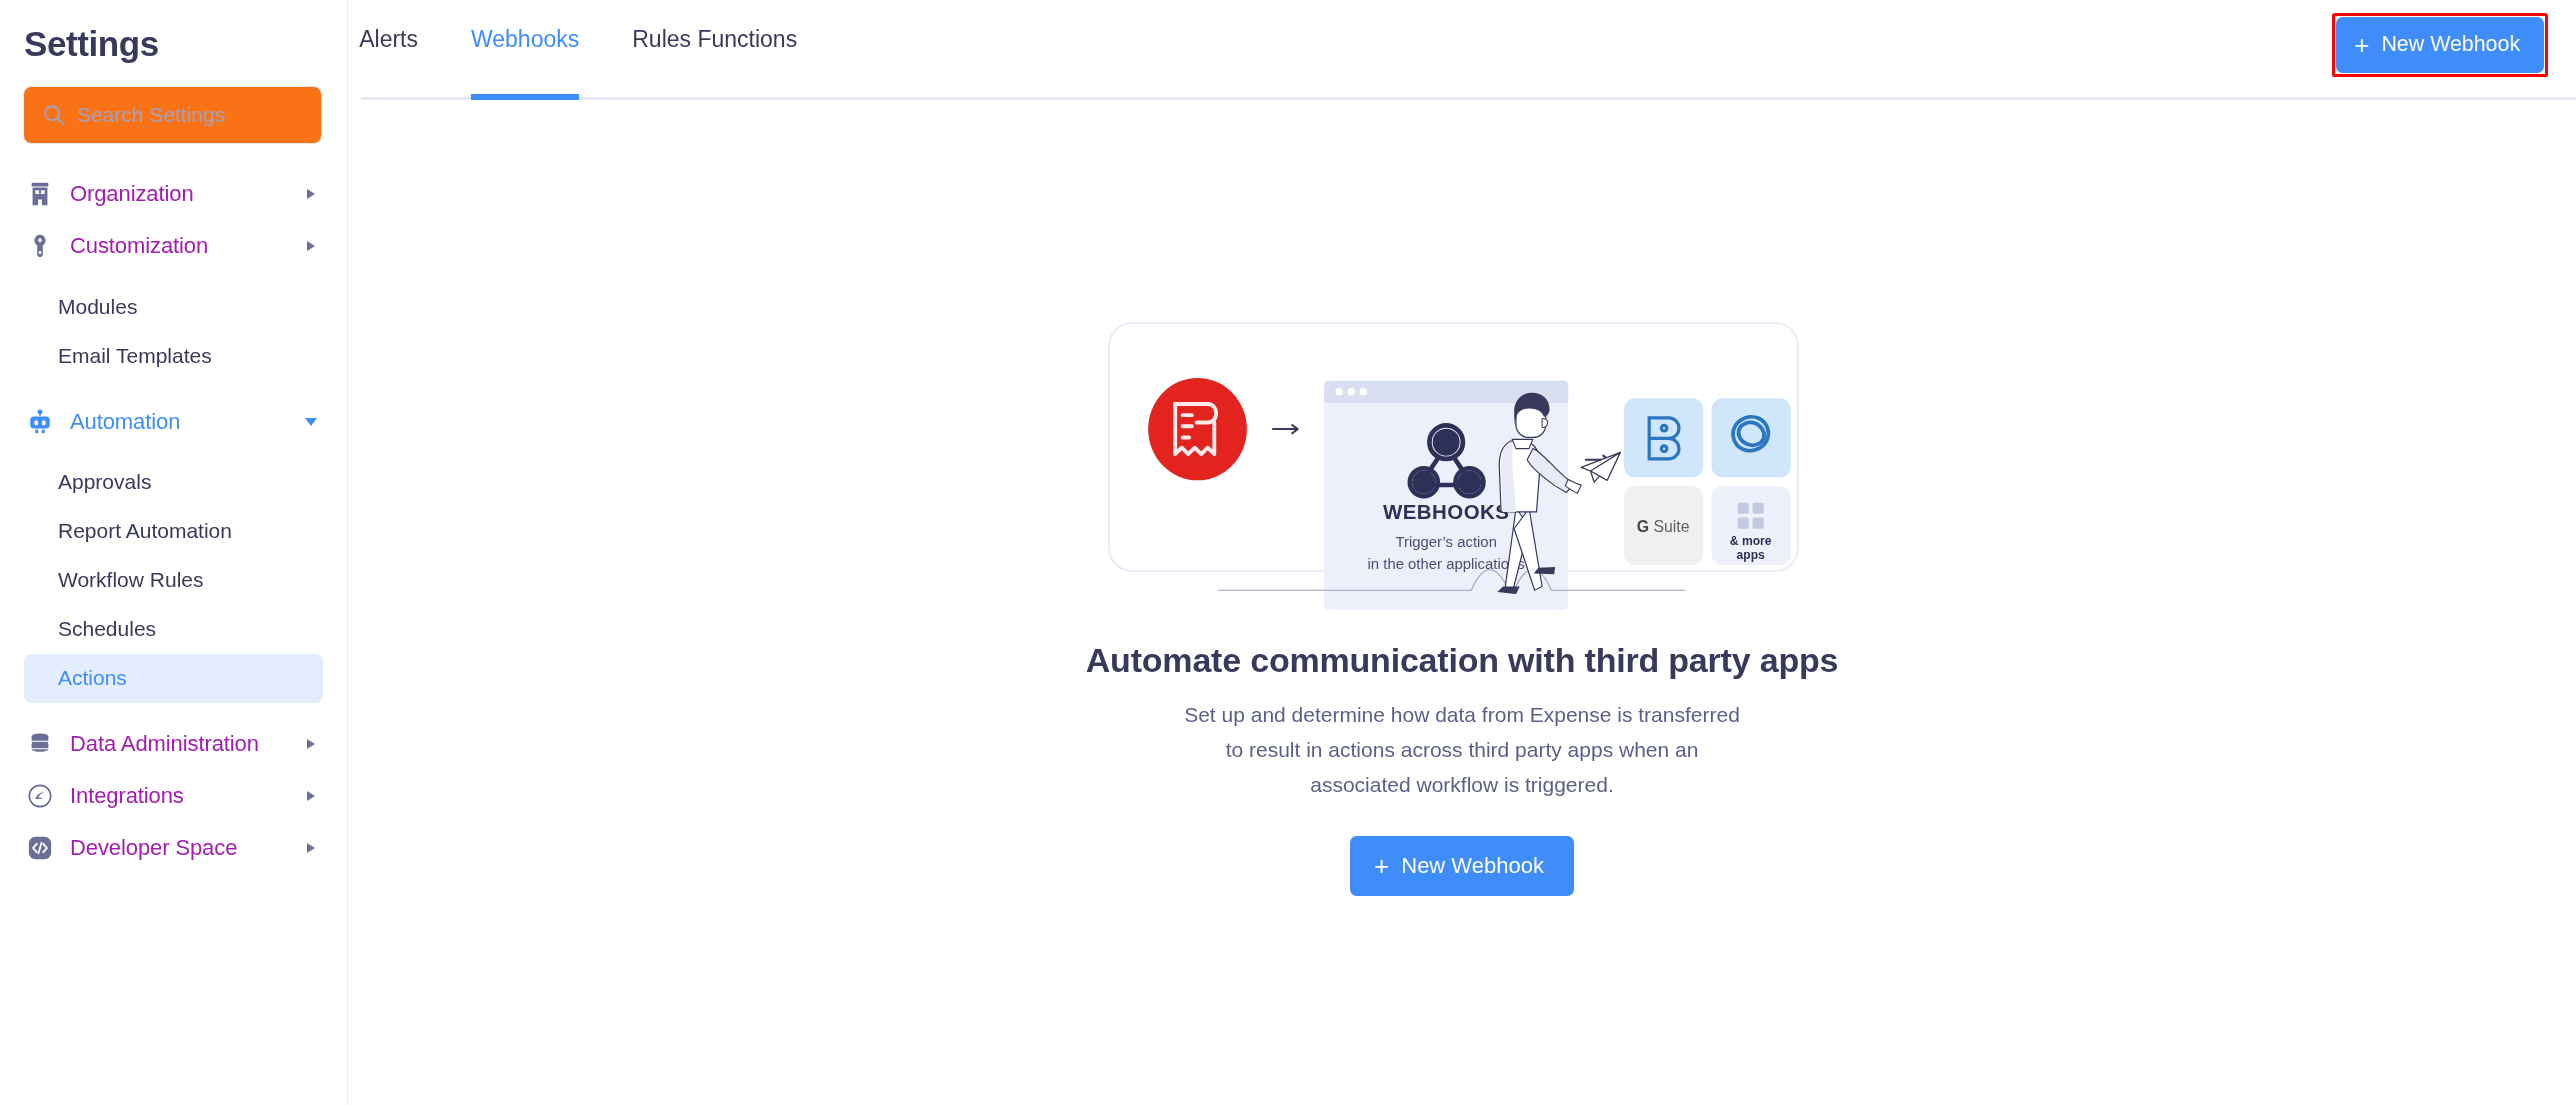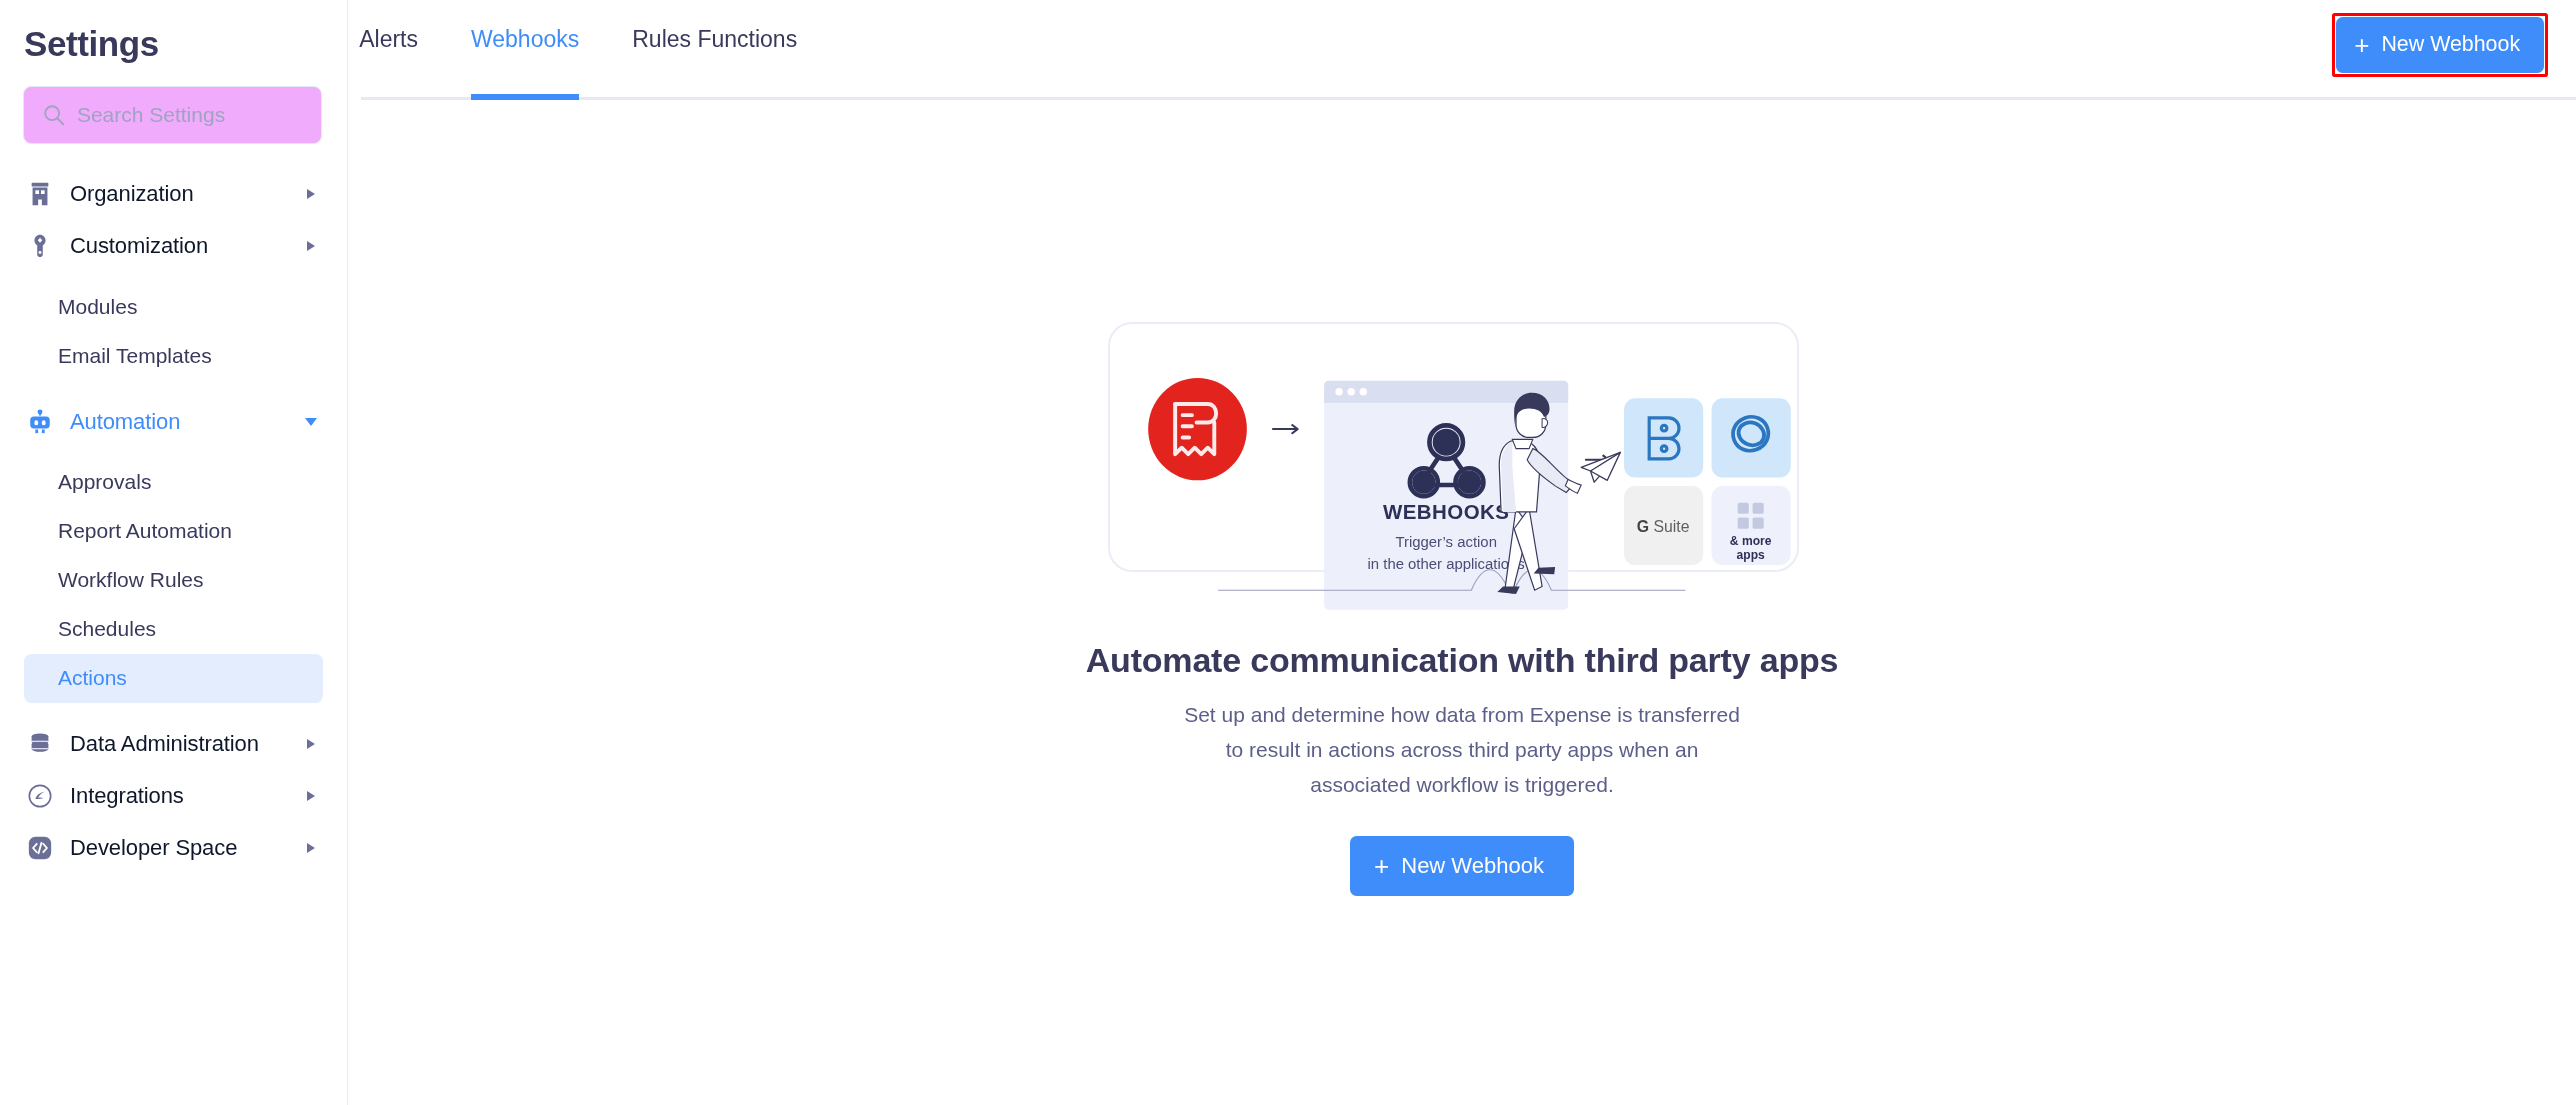--- a/index.html
+++ b/index.html
@@ -35,21 +35,21 @@
     margin-bottom: 22.4px;
   }
   .search-wrap {
     margin: 0 25px 0 23px;
     height: 58px;
     border: 1.9px solid #e6e8f3;
     border-radius: 8.4px;
     display: flex;
     align-items: center;
     padding-left: 17.7px;
-    background: #f0abfc;
+    background: #f97316;
   }
   .search-icon { width: 24px; height: 24px; flex: 0 0 24px; margin-right: 11.2px; }
   .search-input {
     border: none; outline: none; background: transparent;
     font-family: "Liberation Sans", sans-serif;
     font-size: 21px;
     color: #39395c;
     width: 100%;
   }
   .search-input::placeholder { color: #a0a3c0; }
@@ -65,21 +65,21 @@
     cursor: pointer;
     position: relative;
   }
   .nav-group-row .g-icon {
     width: 28px; height: 28px; flex: 0 0 28px;
     margin-right: 16px;
     display: flex; align-items: center; justify-content: center;
   }
   .nav-group-row .g-label {
     font-size: 22px;
-    color: #0f172a;
+    color: #a21caf;
     font-weight: normal;
     letter-spacing: -0.1px;
     flex: 1 1 auto;
     white-space: nowrap;
   }
   .nav-group-row.active .g-label { color: #3f8cfb; }
   .chev-right {
     width: 0; height: 0;
     border-left: 8.4px solid #6b6e96;
     border-top: 5.6px solid transparent;

